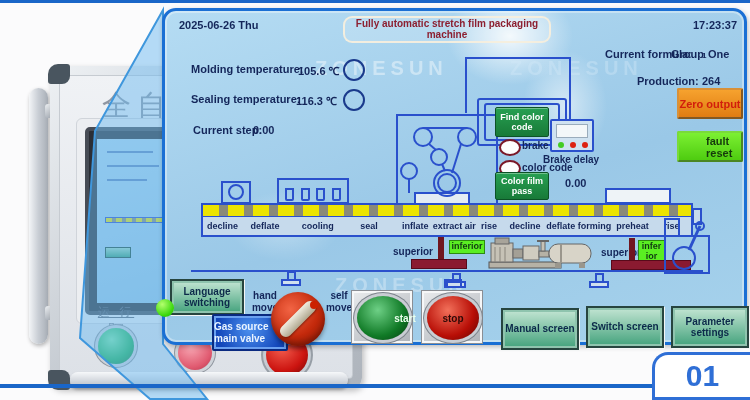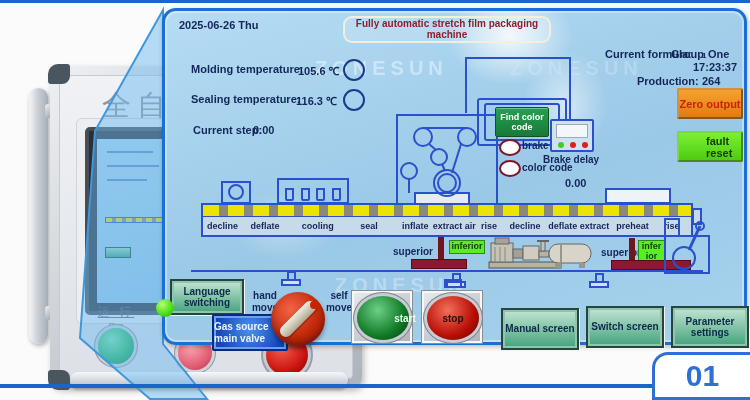--- a/index.html
+++ b/index.html
@@ -154,21 +154,21 @@
     <polygon points="163,10 95,131 80,338 150,399 207,399 163,344" fill="rgba(110,185,240,0.5)" stroke="#3f97dd" stroke-width="2"></polygon>
   </svg>
 
   <div class="hmi">
     <span class="wm" style="left:150px; top:46px;">ZONESUN</span>
     <span class="wm" style="left:345px; top:46px; color:rgba(210,232,248,.4);">ZONESUN</span>
     <span class="wm" style="left:170px; top:263px; color:rgba(255,255,255,.30);">ZONESUN</span>
 
     <span class="txt" style="left:14px; top:8px;">2025-06-26 Thu</span>
     <div class="title-box">Fully automatic stretch film packaging machine</div>
-    <span class="txt" style="left:528px; top:8px;margin-top:42px;">17:23:37</span>
+    <span class="txt" style="left:528px; top:8px;">17:23:37</span>
 
     <span class="txt" style="left:440px; top:37px;">Current formula:</span>
     <span class="txt" style="left:506px; top:37px;">Group</span>
     <span class="txt" style="left:537px; top:40px; font-size:8px;">1</span>
     <span class="txt" style="left:543px; top:37px;">One</span>
     <span class="txt" style="left:472px; top:64px;">Production:</span>
     <span class="txt" style="left:537px; top:64px;">264</span>
 
     <div class="zero-btn">Zero output</div>
     <div class="fault-btn">fault reset</div>
@@ -202,20 +202,21 @@
       <line x1="14" y1="68" x2="14" y2="82" stroke="#2a50cc" stroke-width="2"></line>
     </svg>
 
     <div class="nest" style="left:312px; top:87px; width:90px; height:48px;"></div>
     <div class="nest" style="left:319px; top:92px; width:76px; height:38px;"></div>
     <div class="st-btn" style="left:330px; top:96px; width:54px; height:30px;">Find color code</div>
     <div class="sel-circle" style="left:334px; top:128px;"></div>
     <span class="txt" style="left:357px; top:129px; font-size:10px;">brake</span>
     <div class="sel-circle" style="left:334px; top:149px;"></div>
     <span class="txt" style="left:357px; top:151px; font-size:10px;">color code</span>
+    <div class="st-btn" style="left:330px; top:161px; width:54px; height:28px;">Color film pass</div>
     <span class="txt" style="left:400px; top:166px;">0.00</span>
 
     <div class="delay-box">
       <div class="delay-screen"></div>
       <div class="dot" style="left:6px; background:#44cc22;"></div>
       <div class="dot" style="left:18px; background:#dd2211;"></div>
       <div class="dot" style="left:30px; background:#dd2211;"></div>
     </div>
     <span class="txt" style="left:378px; top:143px; font-size:10px;">Brake delay</span>
 
@@ -233,21 +234,21 @@
     <div class="belt">
       <div class="belt-dash"></div>
       <span class="station" style="left:4%;">decline</span>
       <span class="station" style="left:12.7%;">deflate</span>
       <span class="station" style="left:23.5%;">cooling</span>
       <span class="station" style="left:34%;">seal</span>
       <span class="station" style="left:43.5%;">inflate</span>
       <span class="station" style="left:51.5%;">extract air</span>
       <span class="station" style="left:58.6%;">rise</span>
       <span class="station" style="left:66%;">decline</span>
-      <span class="station" style="left:77%;">deflate extract</span>
+      <span class="station" style="left:77%;">deflate forming</span>
       <span class="station" style="left:88%;">preheat</span>
       <span class="station" style="left:96%;">rise</span>
       <div class="belt-tab"></div>
     </div>
 
     <div class="floor"></div>
 
     <span class="txt" style="left:228px; top:235px; font-size:10px;">superior</span>
     <div class="post" style="left:273px; top:226px;"></div>
     <div class="greenlab" style="left:284px; top:229px; width:36px; height:14px;">inferior</div>

